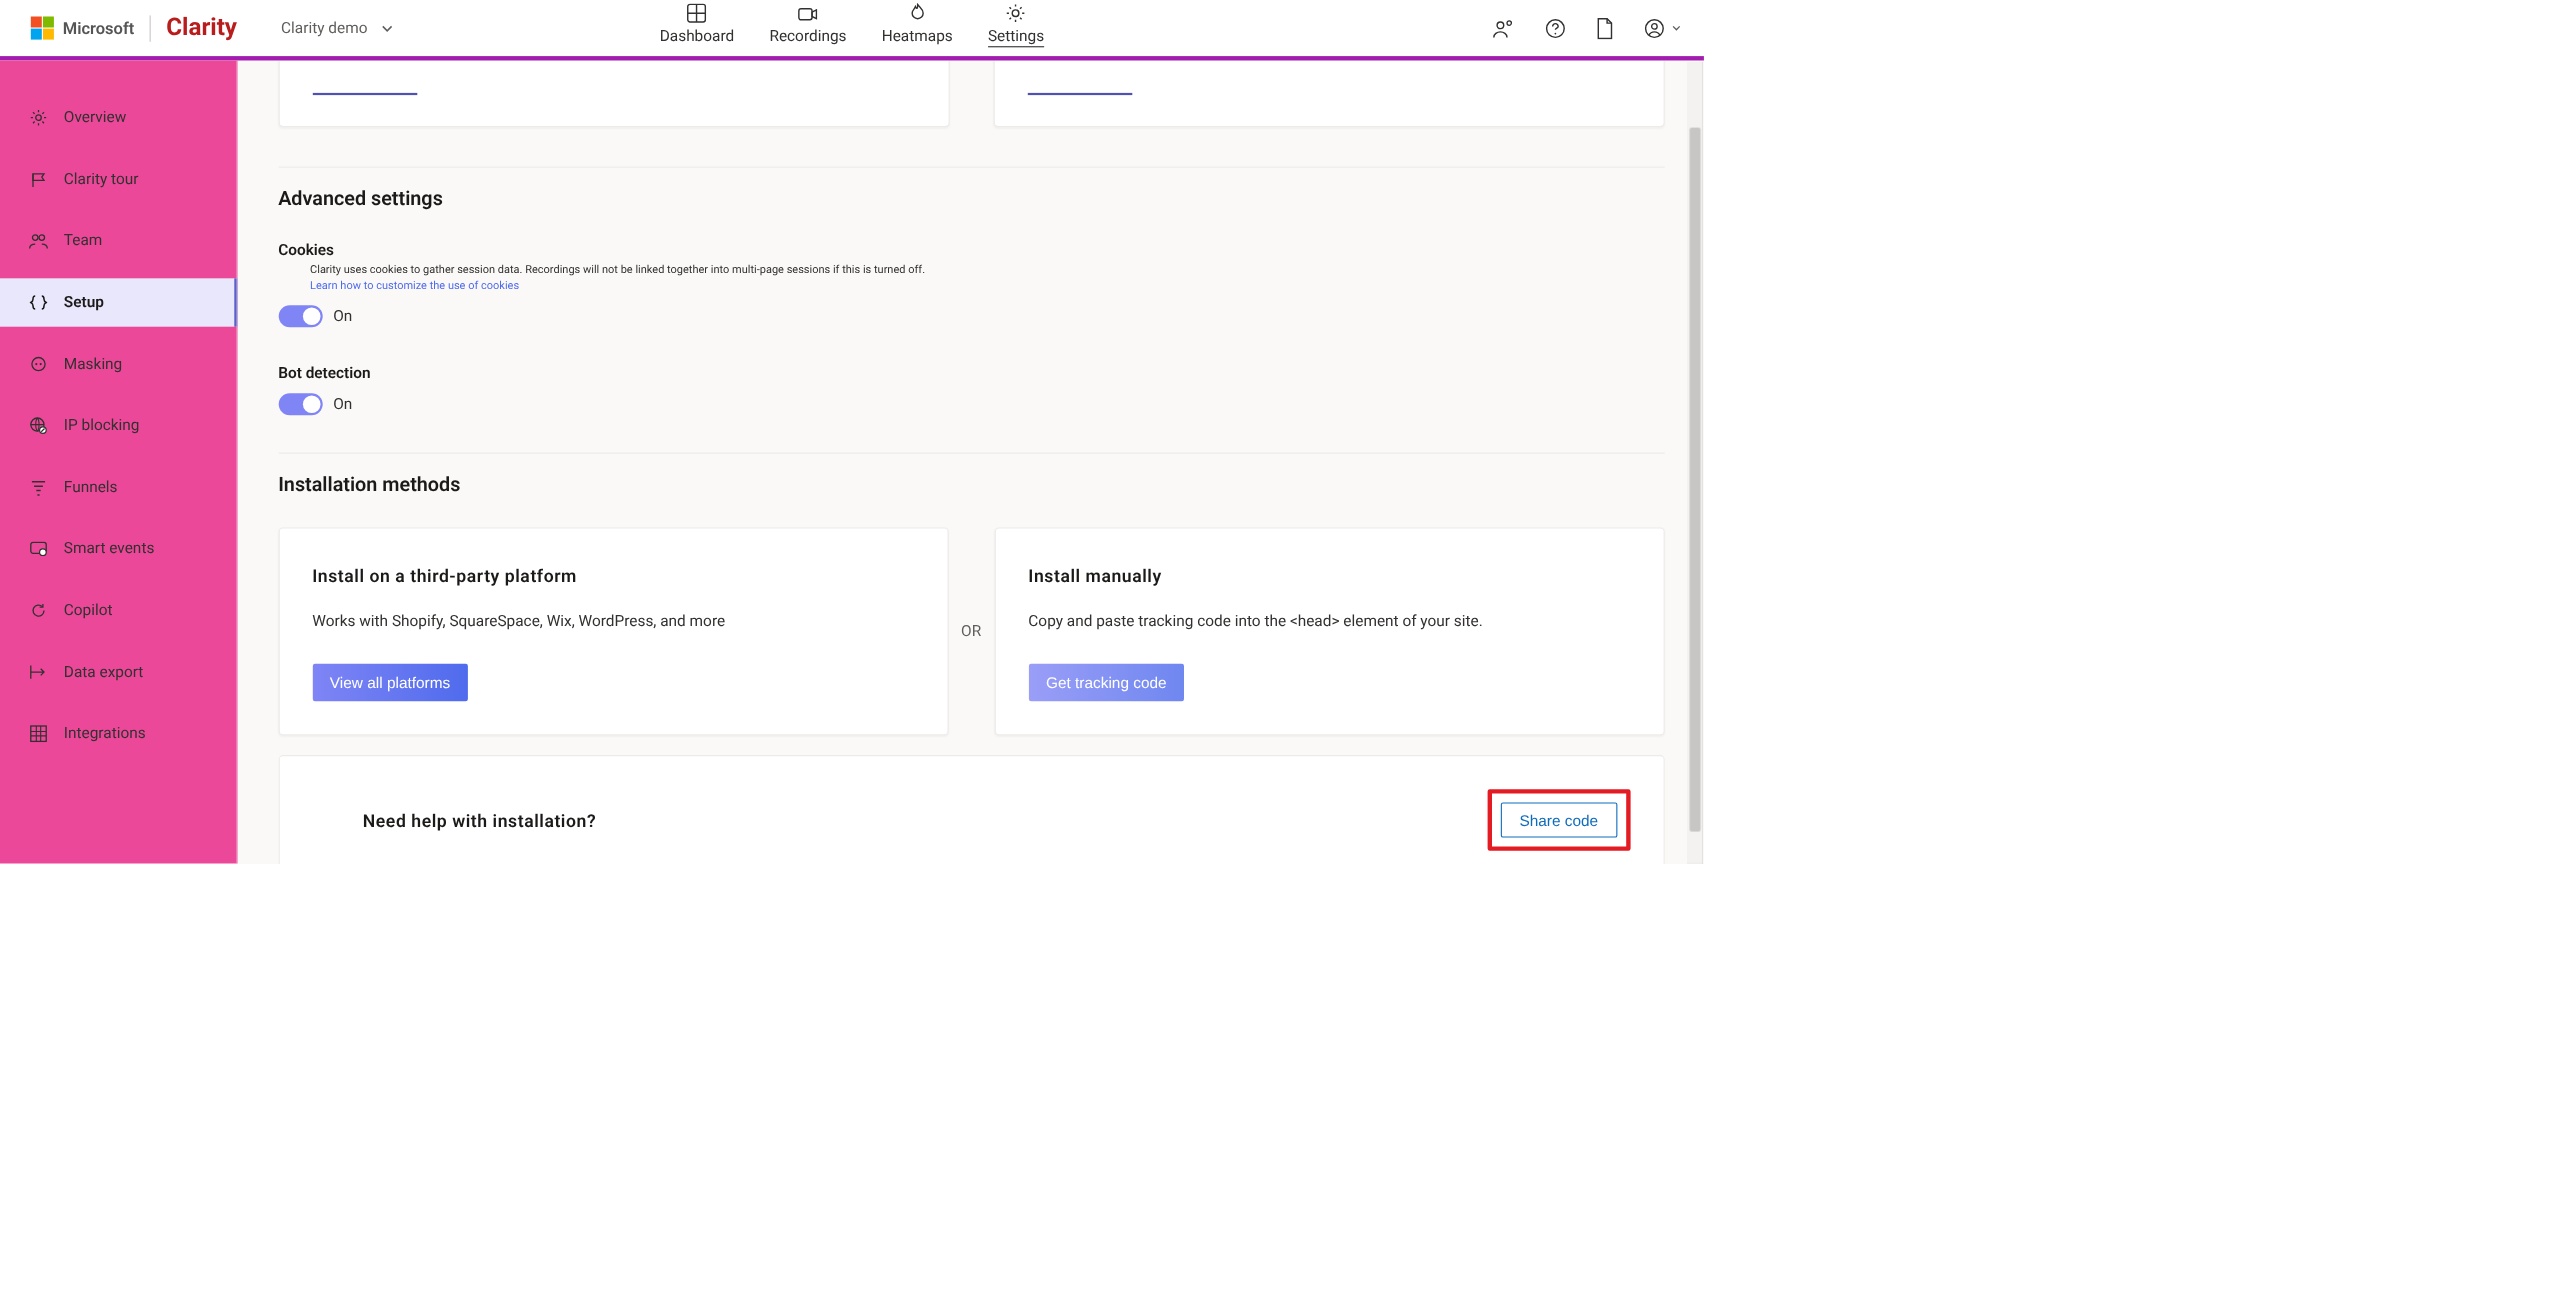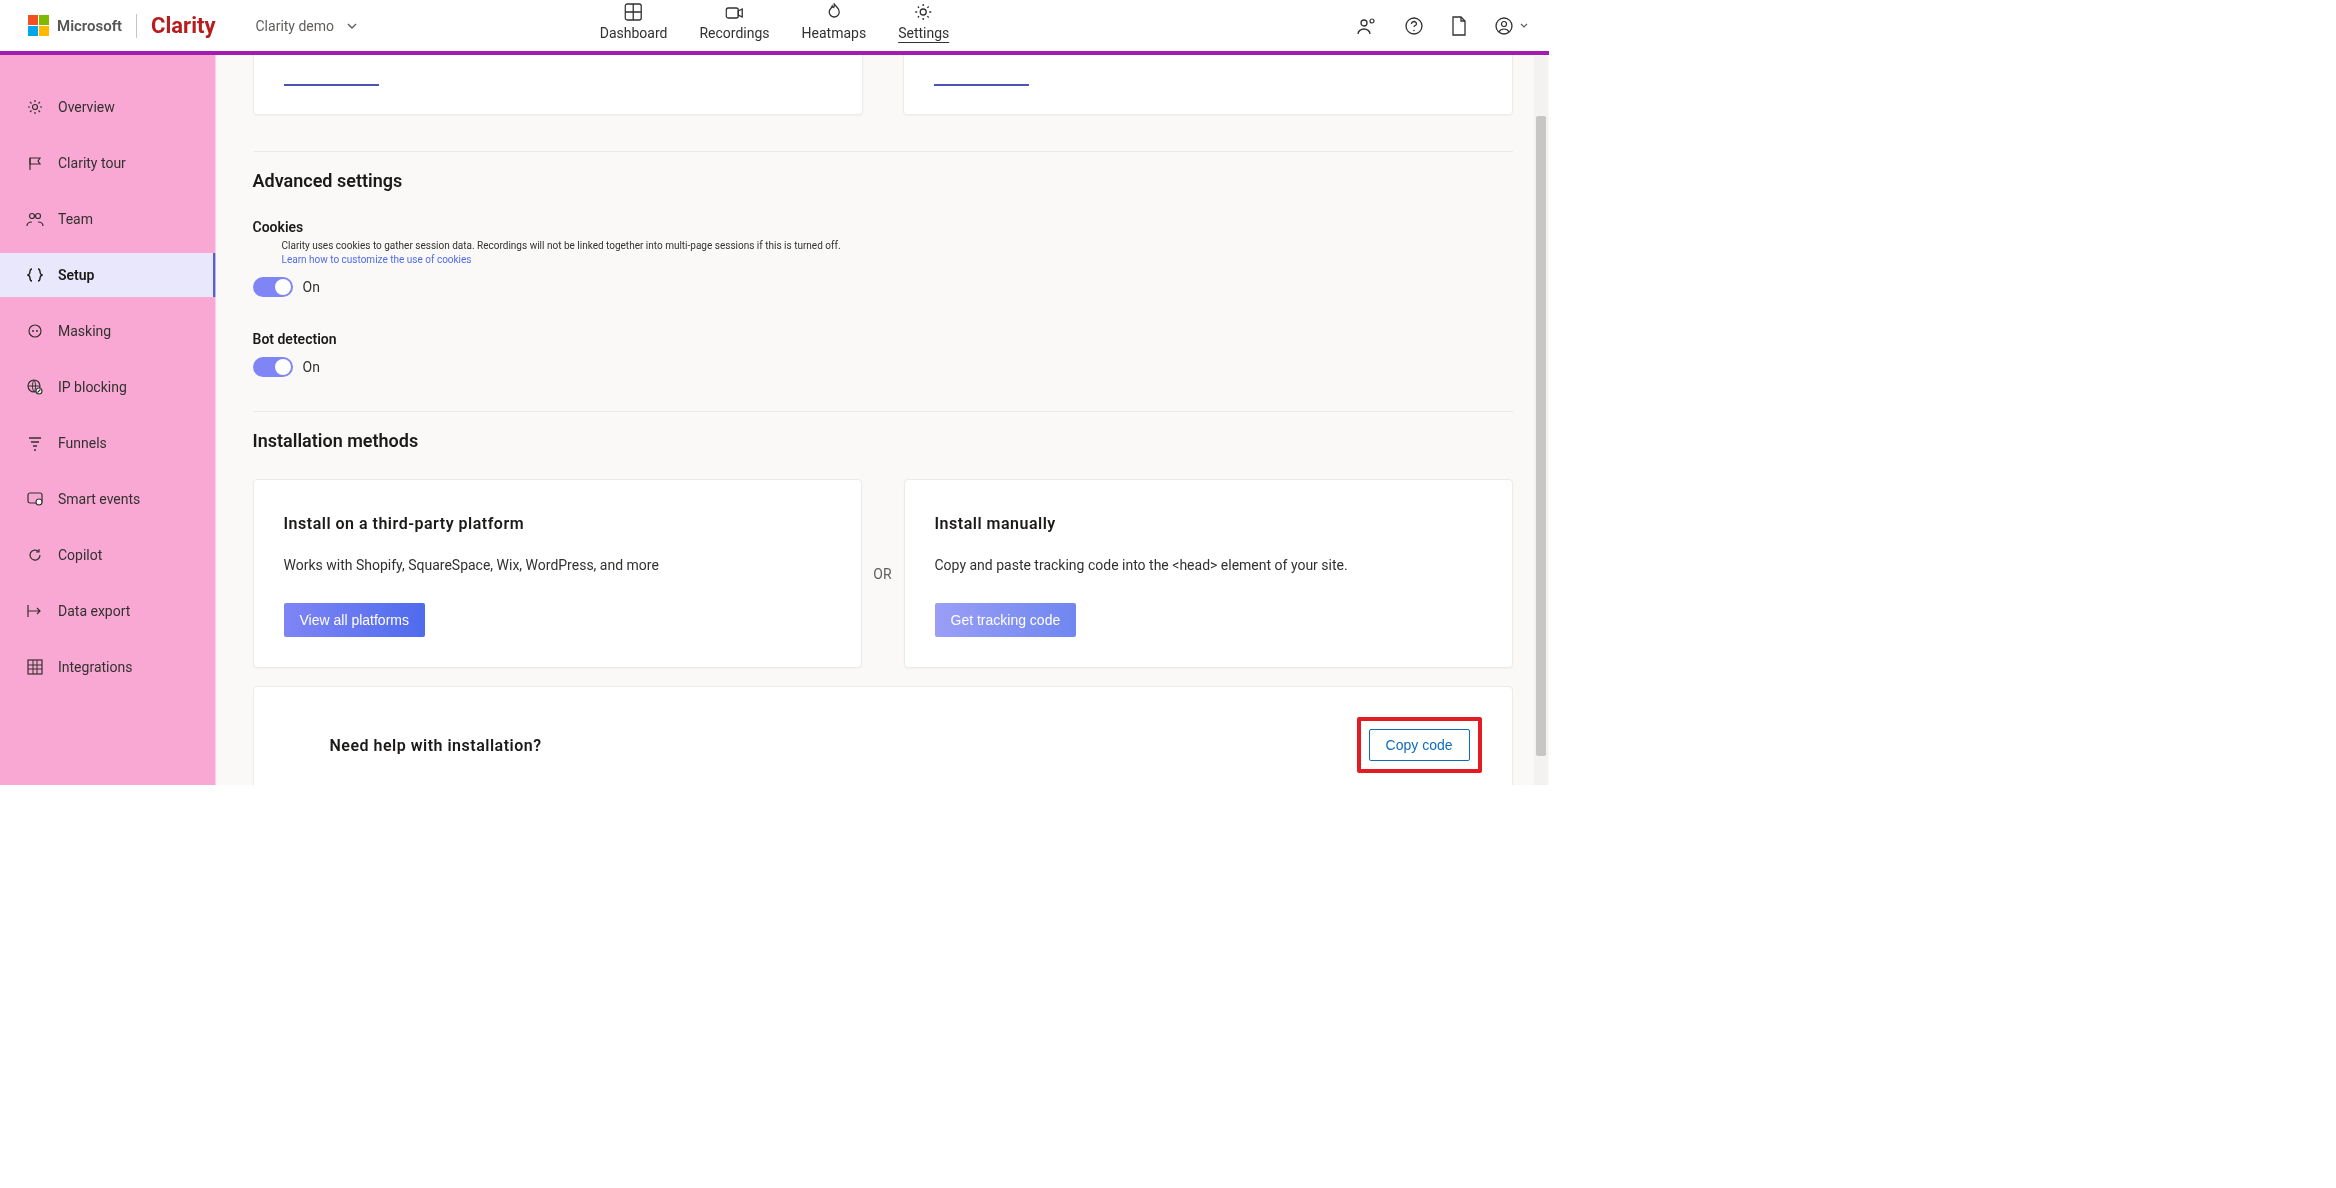--- a/index.html
+++ b/index.html
@@ -76,21 +76,21 @@
     gap:28px;
   }
   .header-right .icon-btn { cursor:pointer; display:flex; align-items:center; }
   .chev-small { margin-left:6px; }
 
   
   .body-wrap { display:flex; height:calc(100% - 55px); }
 
   .sidebar {
     width:216px;
-    background:#f9a8d4;
+    background:#ec4899;
     padding-top:30px;
     border-right:none;
     overflow-y:auto;
     box-shadow: 0 0 0 rgba(0,0,0,0);
     position:relative;
   }
   .sidebar::after {
     content:"";
     position:absolute;
     top:0; right:0;
@@ -519,21 +519,21 @@
         <div class="install-card">
           <h4>Install manually</h4>
           <p>Copy and paste tracking code into the &lt;head&gt; element of your site.</p>
           <button class="btn-primary muted">Get tracking code</button>
         </div>
       </div>
 
       <div class="help-bar">
         <h4>Need help with installation?</h4>
         <div class="share-wrap">
-          <button class="btn-outline">Copy code</button>
+          <button class="btn-outline">Share code</button>
         </div>
       </div>
 
     </div>
   </div>
 </div>
 
 <div class="scroll-track">
   <div class="scroll-thumb"></div>
 </div>

